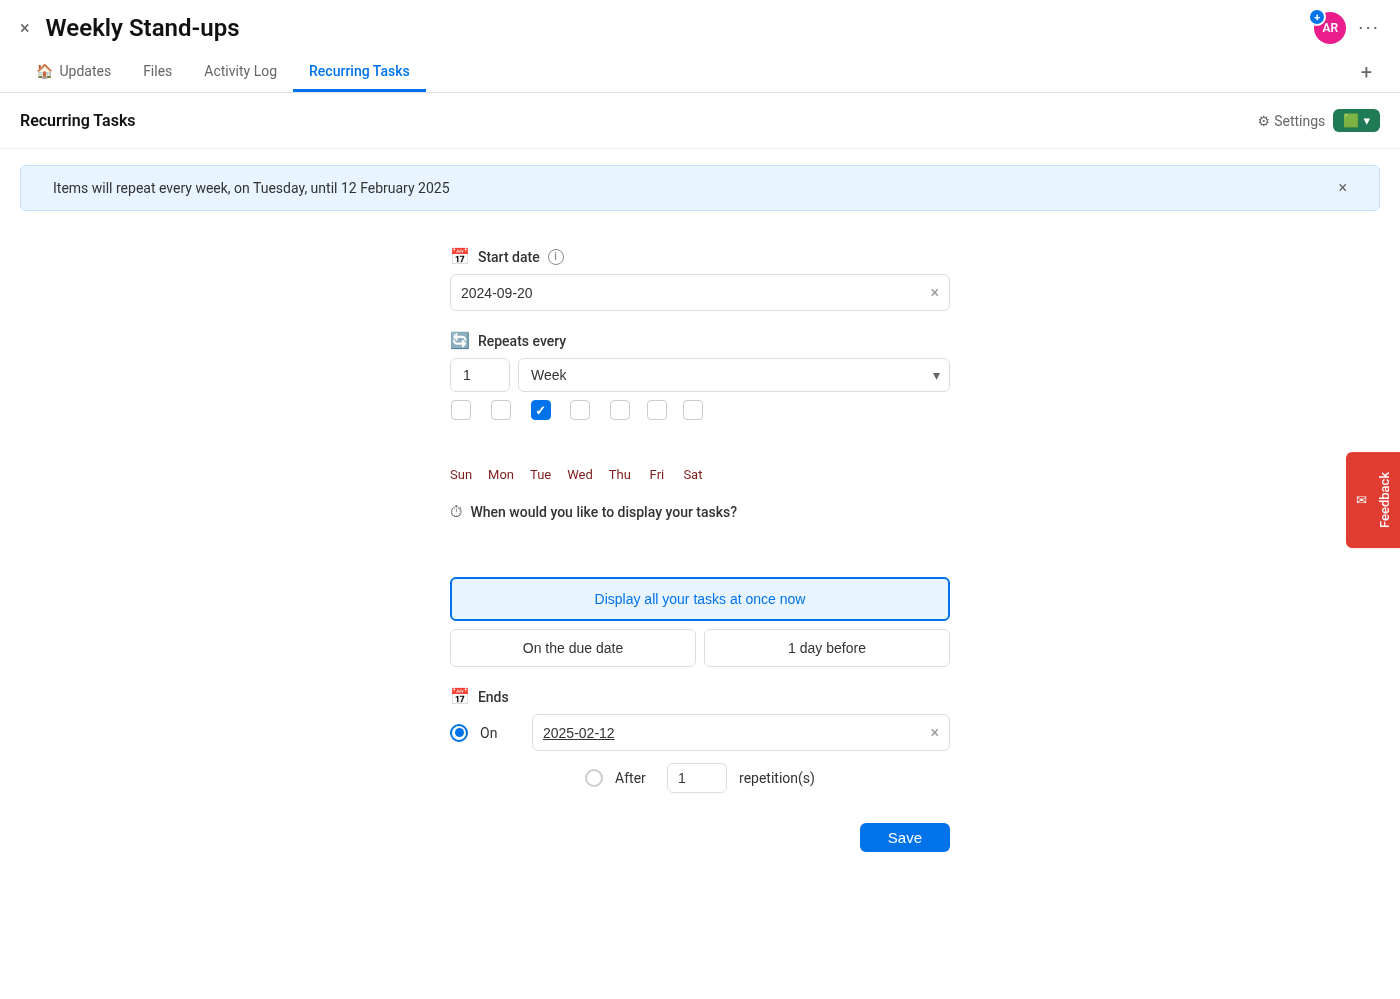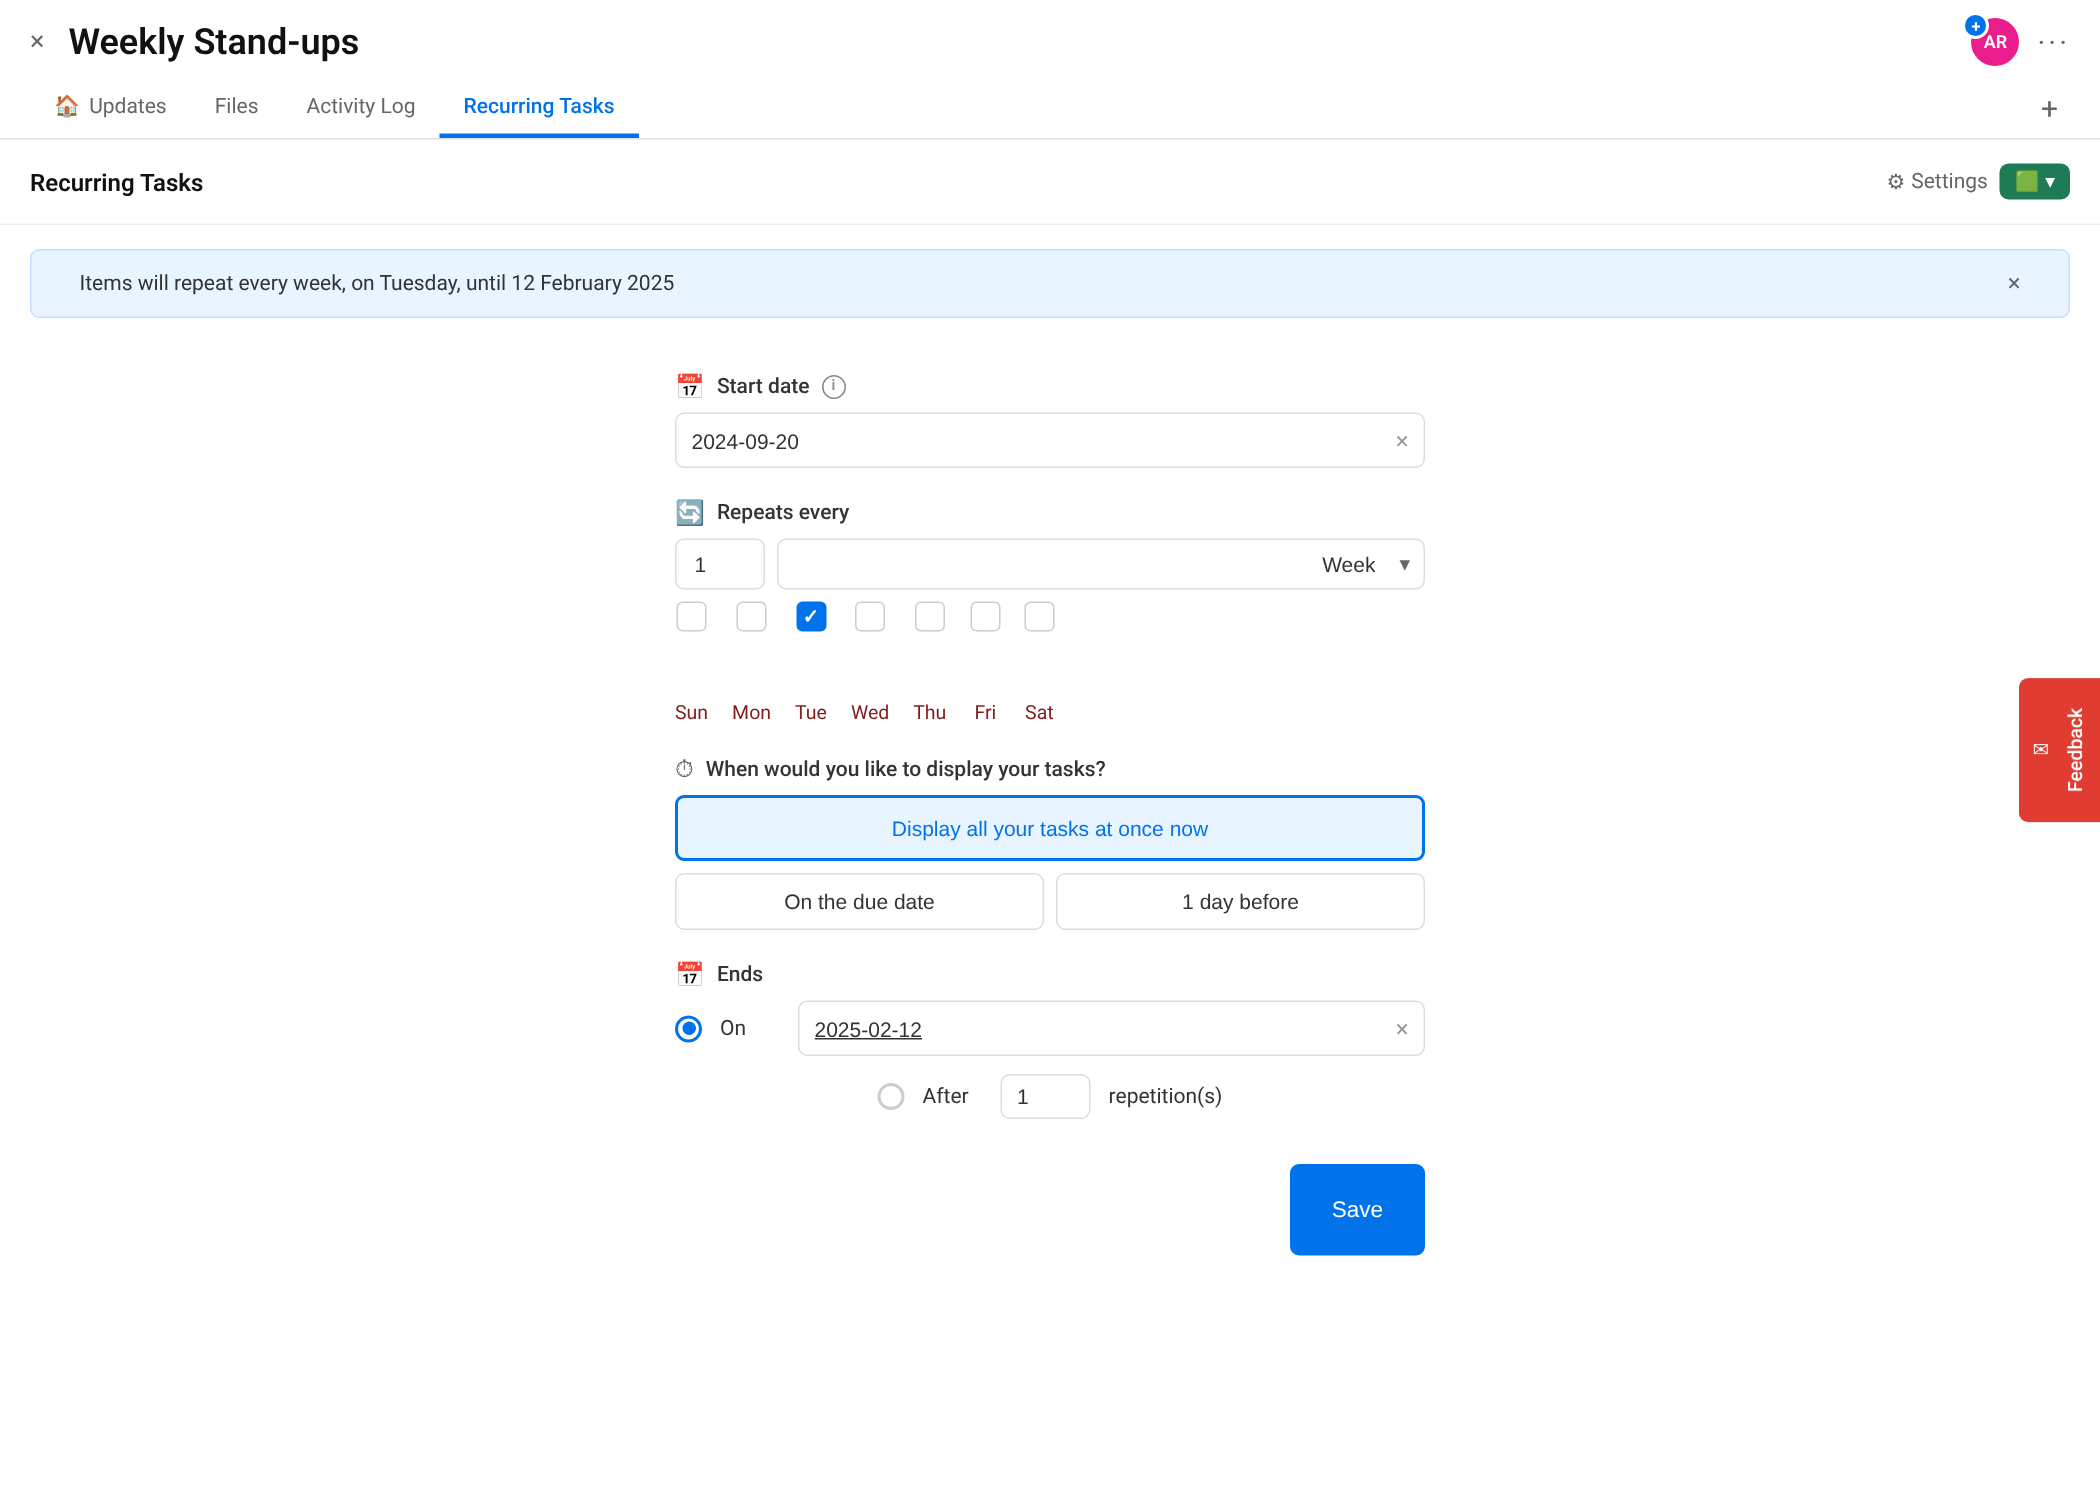--- a/index.html
+++ b/index.html
@@ -291,21 +291,20 @@
       width: 100%;
       padding: 8px 32px 8px 12px;
       border: 1px solid #ddd;
       border-radius: 6px;
       font-size: 14px;
       color: #333;
       outline: none;
       appearance: none;
       background: #fff;
       cursor: pointer;
-      text-align: right;
     }
 
     .select-arrow {
       position: absolute;
       right: 10px;
       top: 50%;
       transform: translateY(-50%);
       color: #666;
       pointer-events: none;
     }
@@ -351,20 +350,21 @@
       font-size: 13px;
       color: #7f1d1d;
       margin-top: 41px;
     }
 
     
     .display-options {
       display: flex;
       flex-direction: column;
       gap: 8px;
+      margin-top: 48px;
     }
 
     .display-btn-primary {
       width: 100%;
       padding: 12px;
       border: 2px solid #0073ea;
       border-radius: 6px;
       background: #e8f4ff;
       color: #0073ea;
       font-size: 14px;
@@ -443,21 +443,21 @@
     .save-section {
       display: flex;
       justify-content: flex-end;
       margin-top: 10px;
     }
 
     .save-btn {
       background: #0073ea;
       color: #fff;
       border: none;
-      padding: 22px 28px;
+      padding: 6px 28px;
       border-radius: 6px;
       font-size: 15px;
       font-weight: 500;
       cursor: pointer;
     }
 
     
     .feedback-btn {
       position: fixed;
       right: 0;

